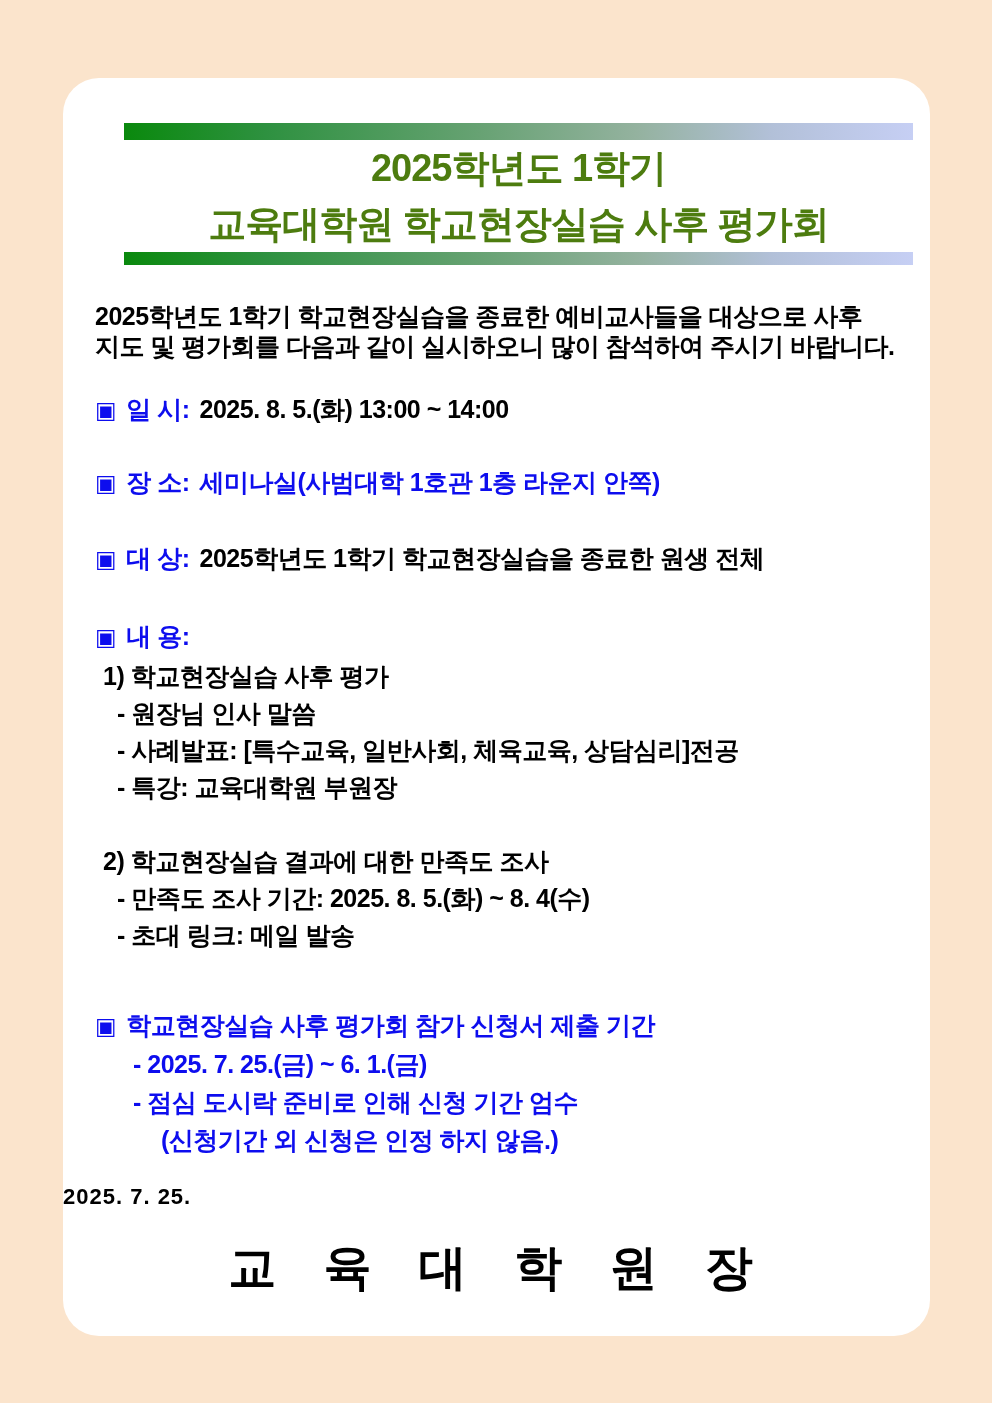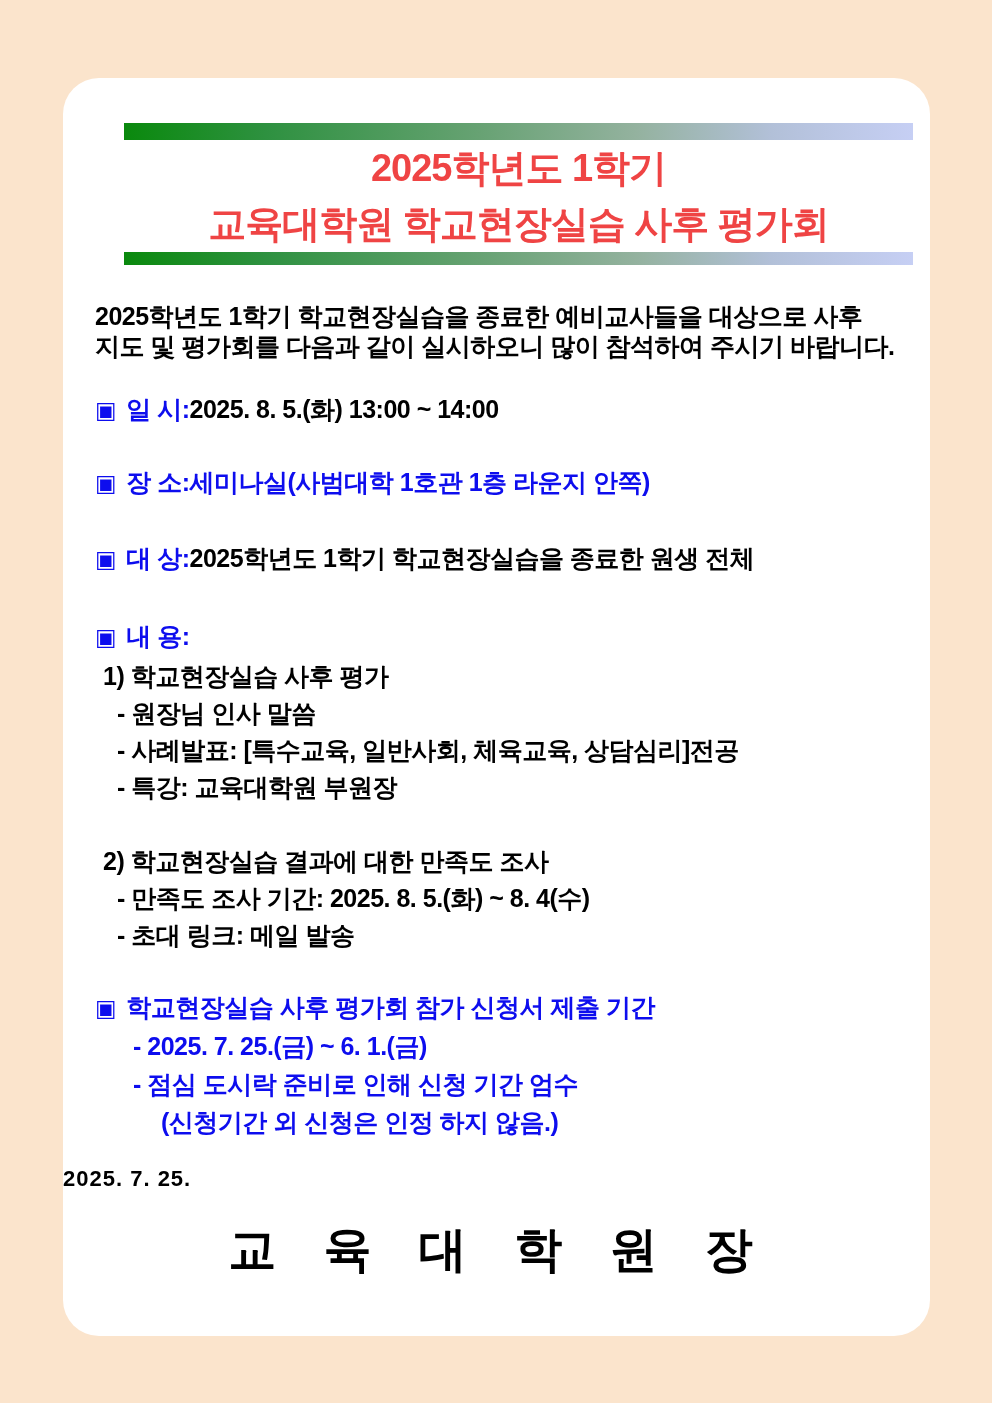--- a/index.html
+++ b/index.html
@@ -22,44 +22,44 @@
     margin-left:61px;
     width:789px;
     background:linear-gradient(90deg,#0a890d 0%,#2e9140 18%,#67a273 45%,#94b29f 65%,#b2c0d8 82%,#c6cff4 100%);
   }
   .gradient-bar.top { margin-top:45px; height:17px; }
   .gradient-bar.bottom { height:13px; }
   .title-block { margin-left:61px; width:789px; text-align:center; }
   .title-line {
     font-size:38px;
     line-height:56px;
-    color:#ef4444;
+    color:#4d7c0f;
     letter-spacing:-1px;
     white-space:nowrap;
   }
   .content {
     padding:0 28px 0 32px;
     font-size:25px;
     color:#000;
     letter-spacing:-0.5px;
   }
   .blue { color:#0d0dee; }
   .line { line-height:27px; white-space:nowrap; }
   .intro { margin-top:36px; }
   .intro .line { line-height:30px; }
   .marker { margin-right:10px; font-size:23px; }
-  .label { margin-right:0;text-align:right; }
+  .label { margin-right:10px;text-align:right; }
   .item-date   { margin-top:35px; }
   .item-place  { margin-top:45px; }
   .item-target { margin-top:48px; }
   .item-content{ margin-top:50px; }
   .num-line  { margin-top:12px; padding-left:8px;  }
   .dash-line { margin-top:10px; padding-left:22px; }
   .group-gap { margin-top:47px; }
-  .item-app  { margin-top:45px; }
+  .item-app  { margin-top:63px; }
   .app-line  { margin-top:11px; padding-left:38px; }
   .app-note  { margin-top:11px; padding-left:66px; }
   .footer-date {
     margin-top:30px;
     text-align:left;
     font-size:22px;
     letter-spacing:1px;
   }
   .signature {
     margin-top:26px;

